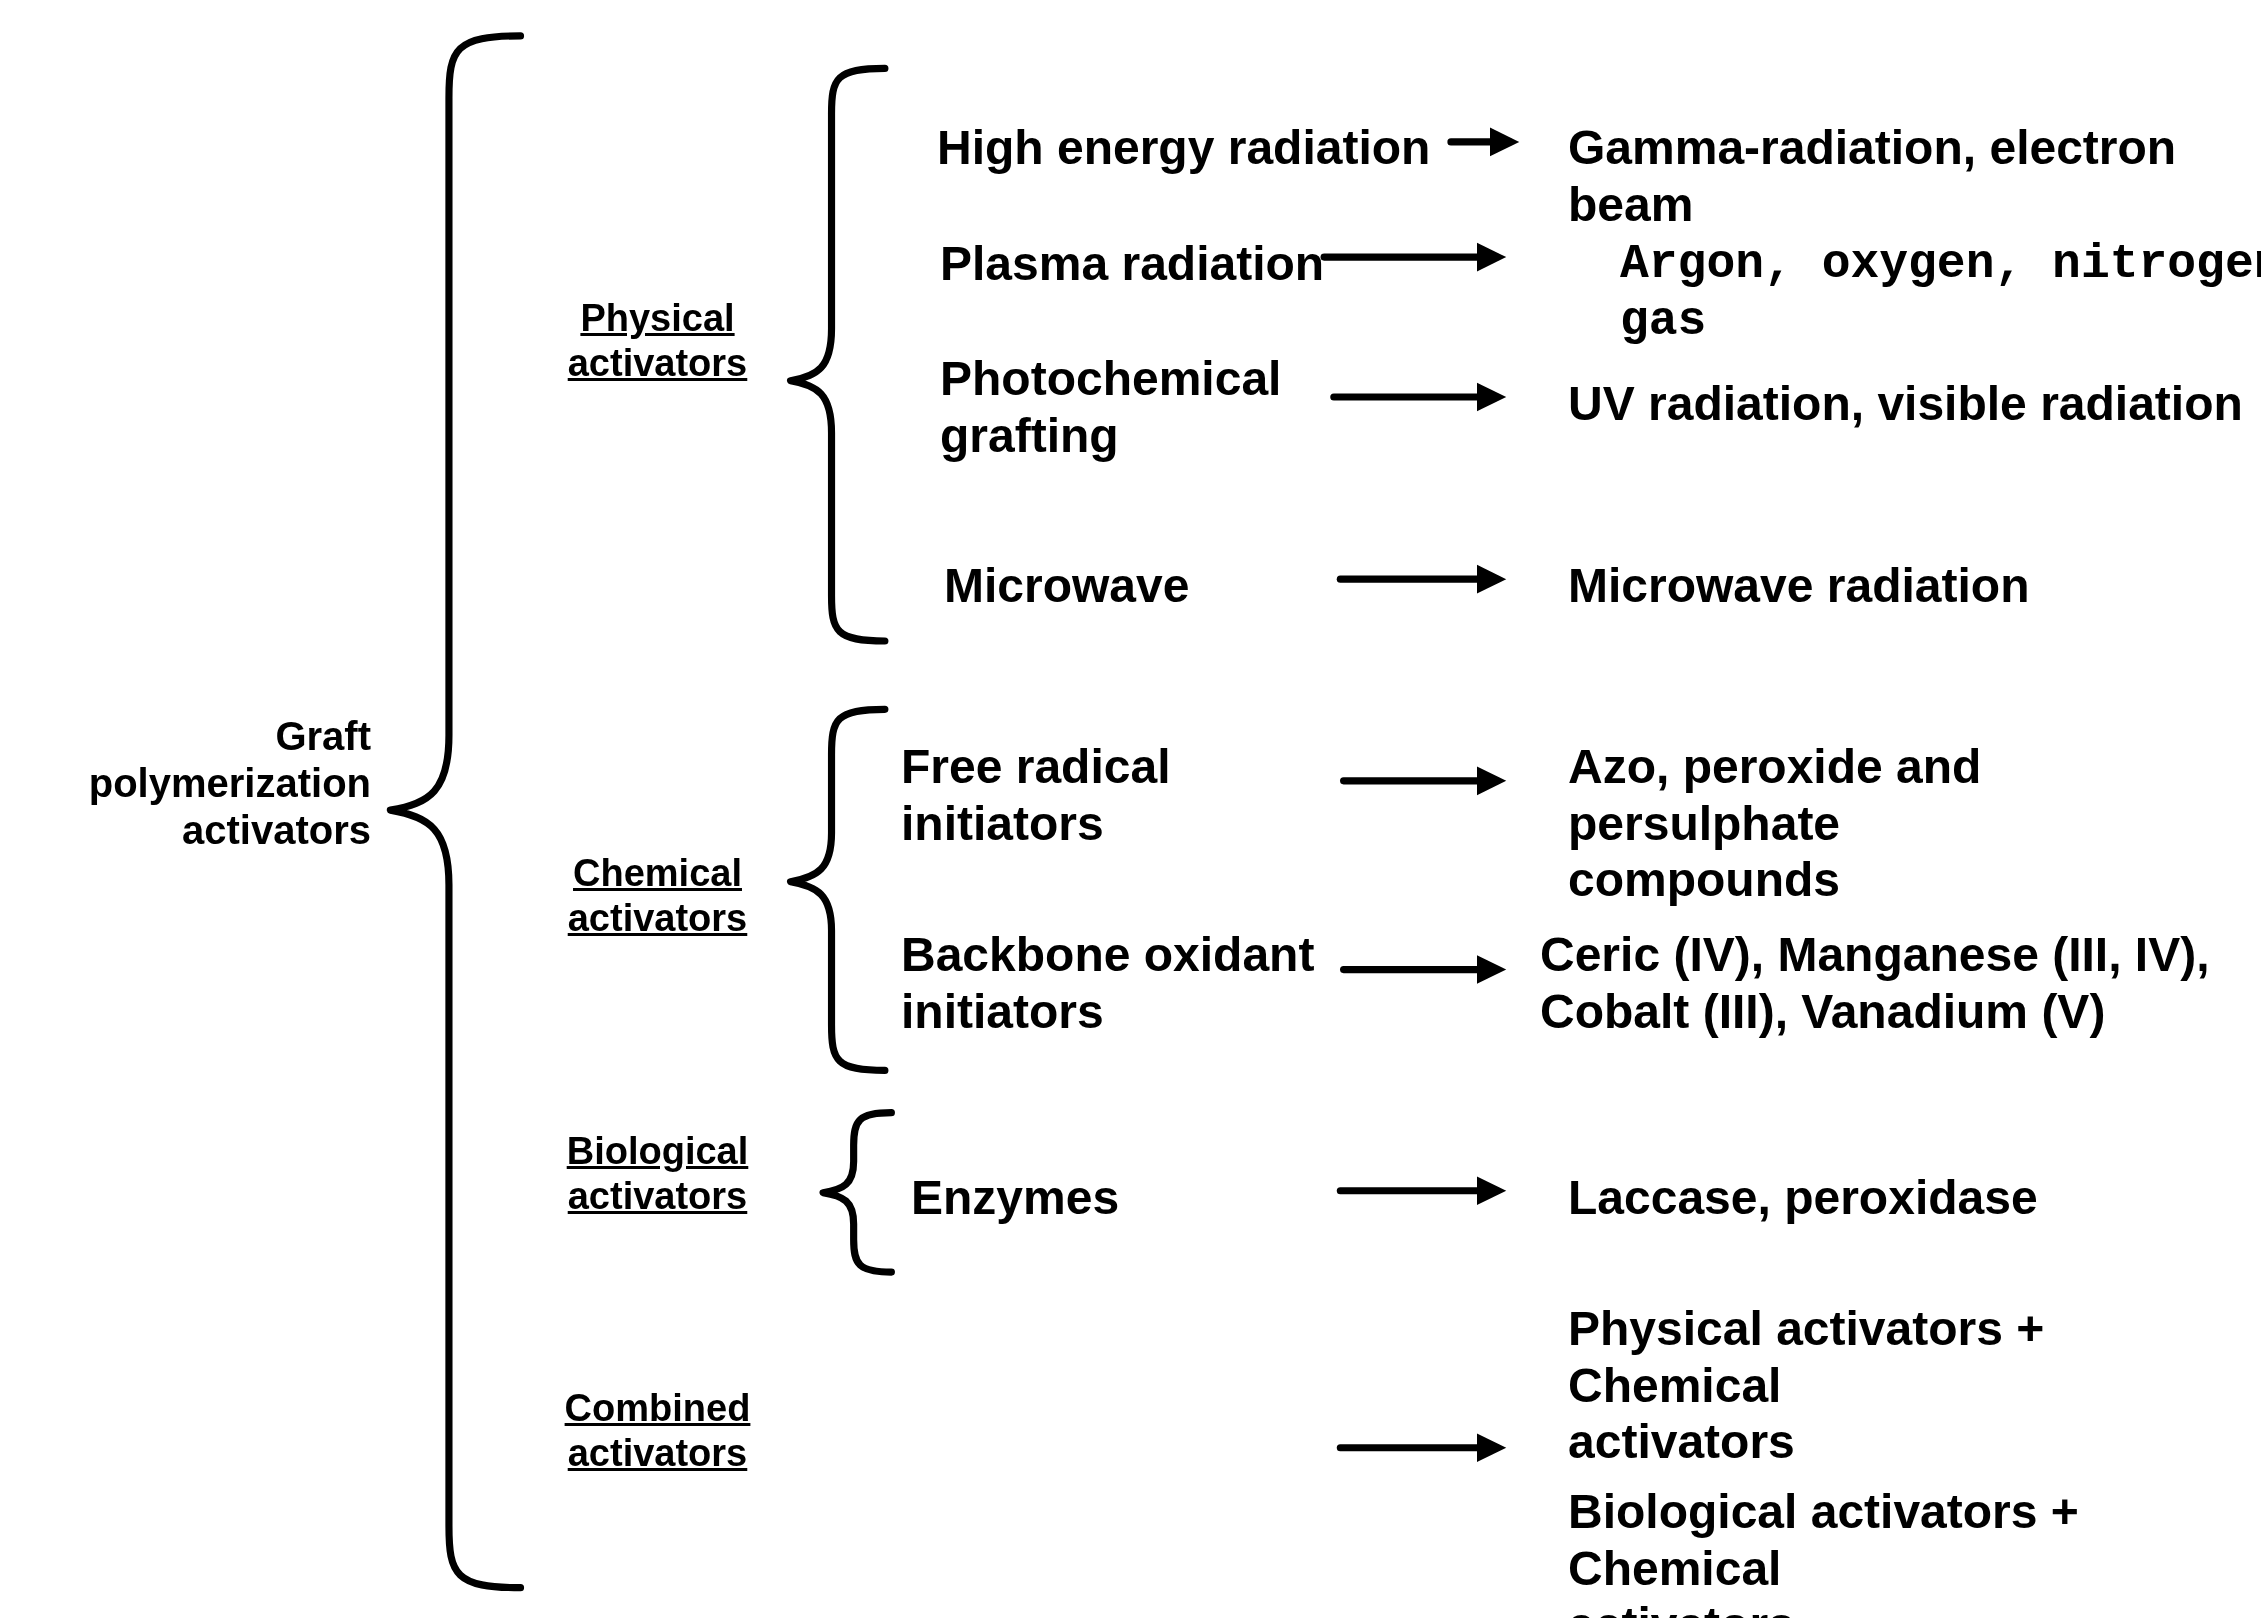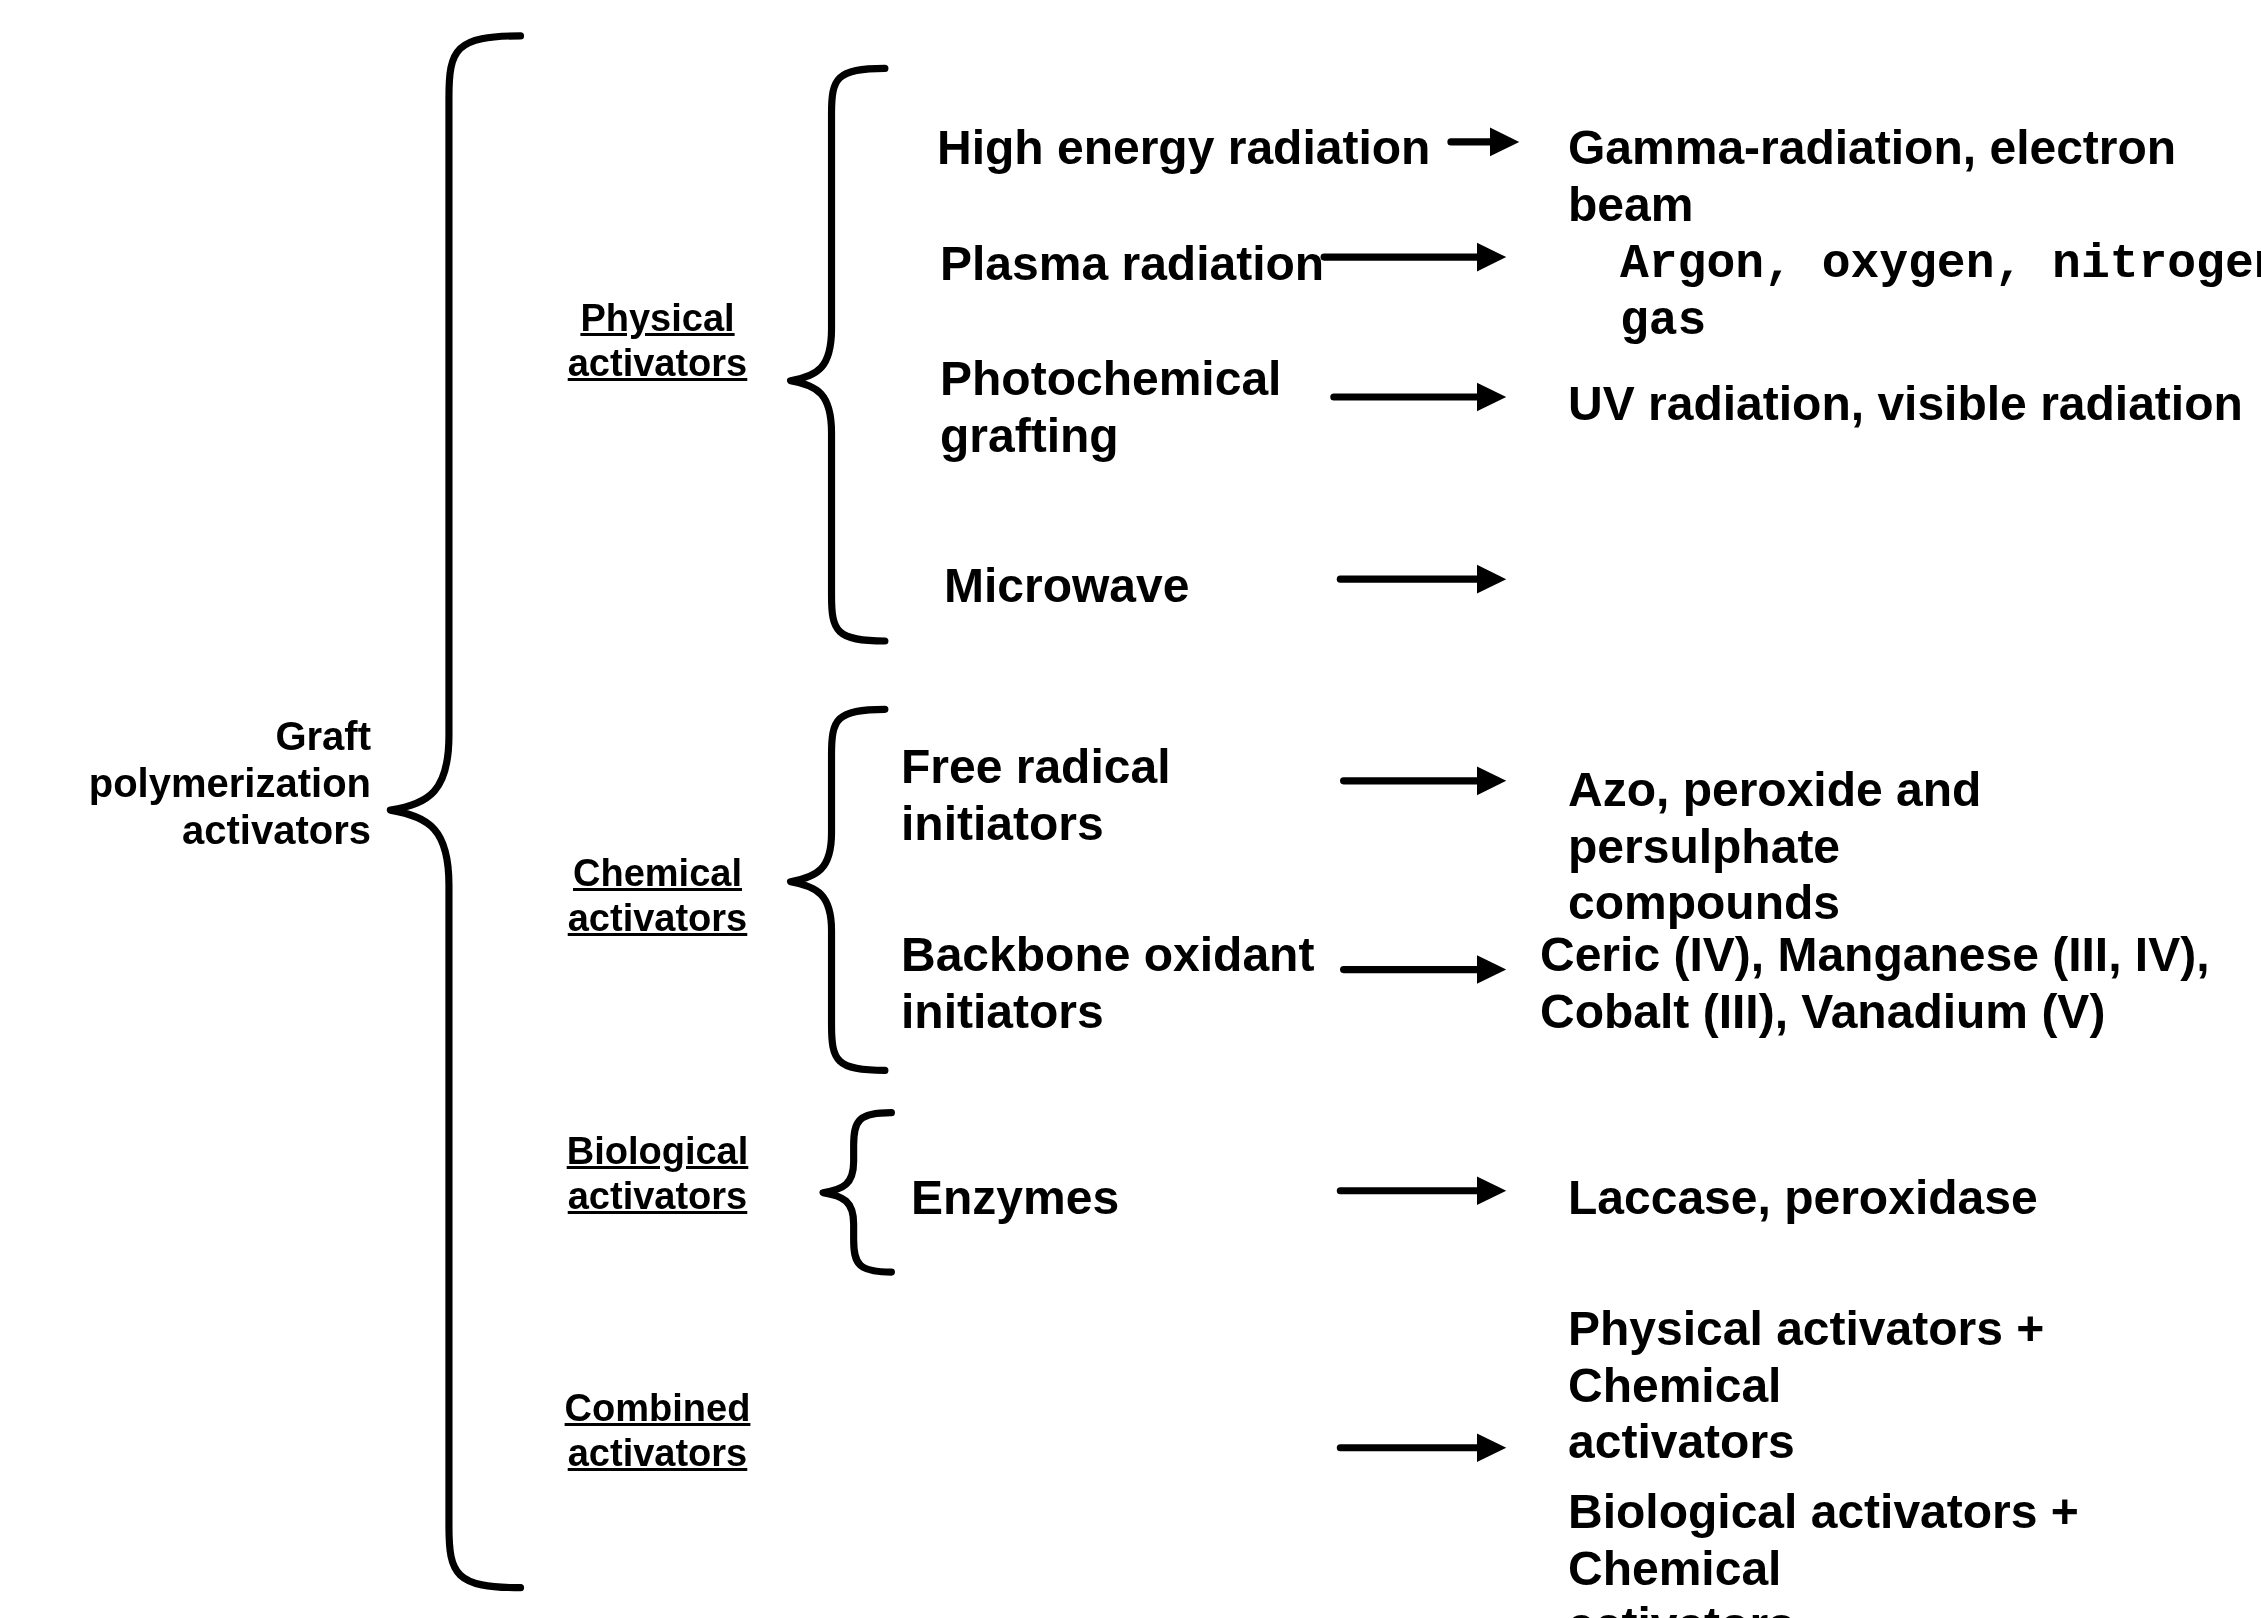--- a/index.html
+++ b/index.html
@@ -136,21 +136,22 @@
   <div class="lbl mid-label" style="left:944px; top:558px; width:508px;">Microwave</div>
   <div class="lbl mid-label" style="left:901px; top:739px; width:521px;">Free radical
 initiators</div>
   <div class="lbl mid-label" style="left:901px; top:927px; width:521px;">Backbone oxidant
 initiators</div>
   <div class="lbl mid-label" style="left:911px; top:1170px; width:508px;">Enzymes</div>
 
   <div class="lbl res-label" style="left:1568px; top:120px; width:690px;">Gamma-radiation, electron beam</div>
   <div class="lbl res-label" style="left:1620px; top:236px; width:690px;font-family:Liberation Mono, monospace;">Argon, oxygen, nitrogen gas</div>
   <div class="lbl res-label" style="left:1568px; top:376px; width:690px;">UV radiation, visible radiation</div>
-  <div class="lbl res-label" style="left:1568px; top:739px; width:690px;margin-top:23px;">Azo, peroxide and persulphate
+  <div class="lbl res-label" style="left:1568px; top:558px; width:690px;">Microwave radiation</div>
+  <div class="lbl res-label" style="left:1568px; top:739px; width:690px;">Azo, peroxide and persulphate
 compounds</div>
   <div class="lbl res-label" style="left:1540px; top:927px; width:690px;">Ceric (IV), Manganese (III, IV),
 Cobalt (III), Vanadium (V)</div>
   <div class="lbl res-label" style="left:1568px; top:1170px; width:690px;">Laccase, peroxidase</div>
 
   <div class="lbl res-label" style="left:1568px; top:1301px; width:696px;">Physical activators + Chemical
 activators</div>
   <div class="lbl res-label" style="left:1568px; top:1484px; width:696px;">Biological activators + Chemical
 activators</div>
 

